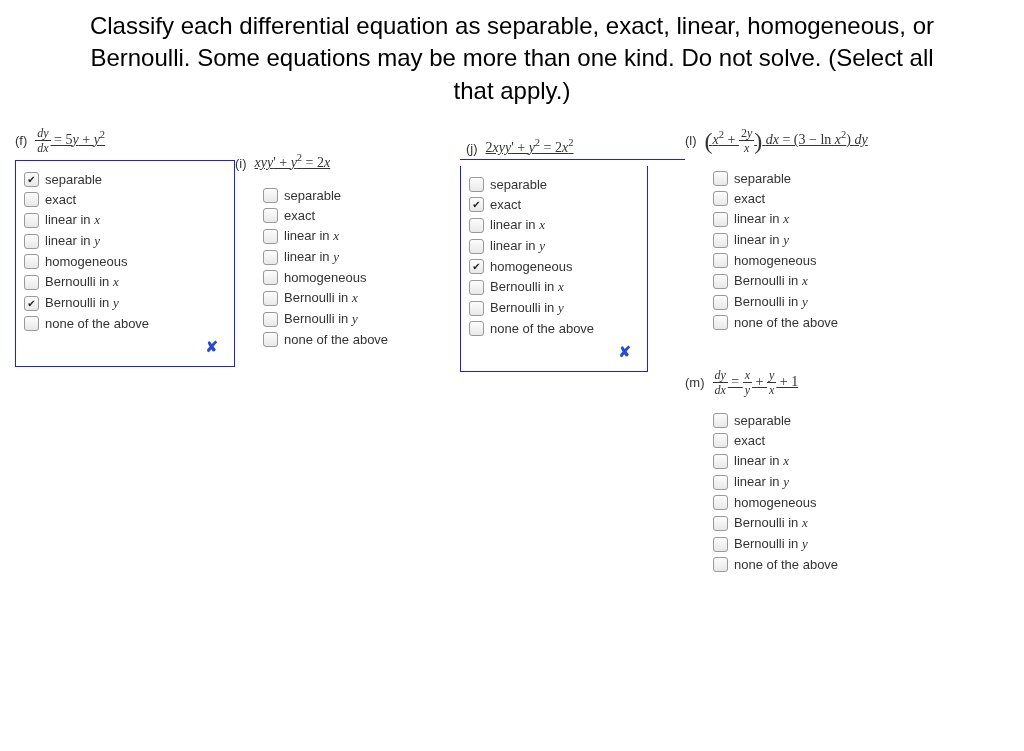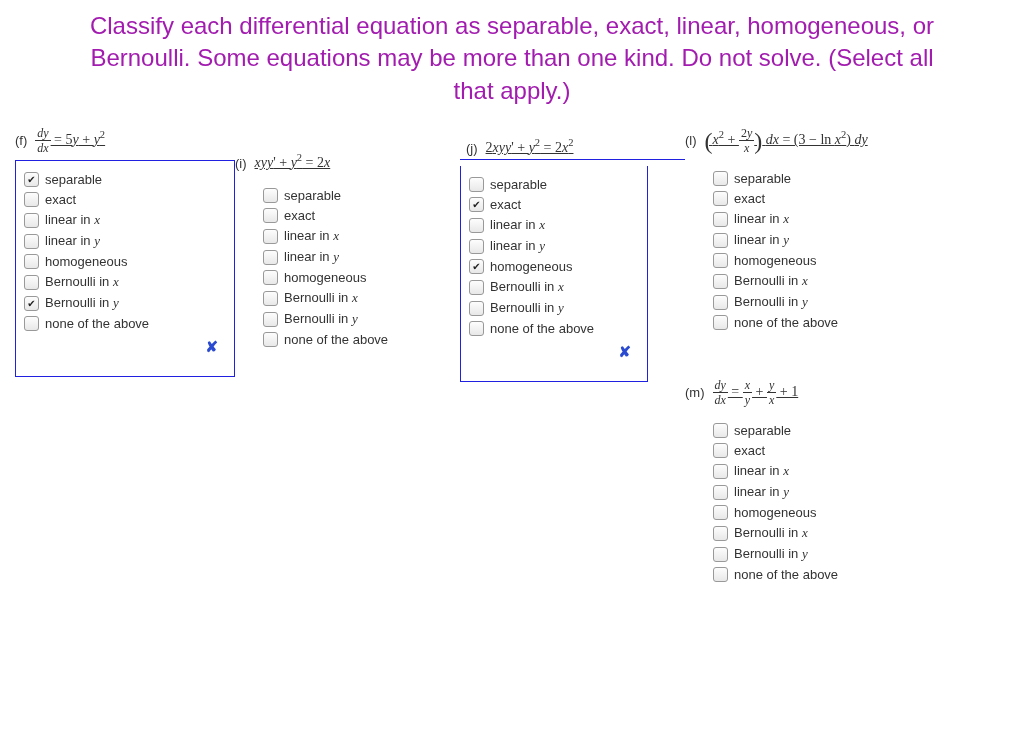--- a/index.html
+++ b/index.html
@@ -7,21 +7,21 @@
     font-size: 13px;
     color: #333;
     background: #fff;
     margin: 0;
     padding: 0;
     width: 1024px;
   }
   .header {
     text-align: center;
     font-size: 24px;
-    color: #a21caf;
+    color: #000000;
     padding: 10px 80px 20px 80px;
     line-height: 1.35;
     font-family: "Segoe UI", Arial, sans-serif;
   }
   .columns {
     display: flex;
     align-items: flex-start;
     padding: 0 15px;
   }
   .col {
@@ -54,21 +54,21 @@
     display: inline-block;
     text-align: center;
     vertical-align: middle;
     font-size: 12px;
     line-height: 1;
   }
   .frac .num { display:block; border-bottom: 1px solid #333; padding: 0 2px 1px 2px;}
   .frac .den { display:block; padding: 1px 2px 0 2px;}
   sup { font-size: 0.75em; vertical-align: super; line-height:0;}
   .opts {
-    padding: 6px 8px 16px 8px;
+    padding: 6px 8px 6px 8px;
   }
   .boxed {
     border: 1px solid #2020e0;
   }
   .opt {
     display: flex;
     align-items: center;
     margin: 5px 0;
     font-size: 13px;
   }

